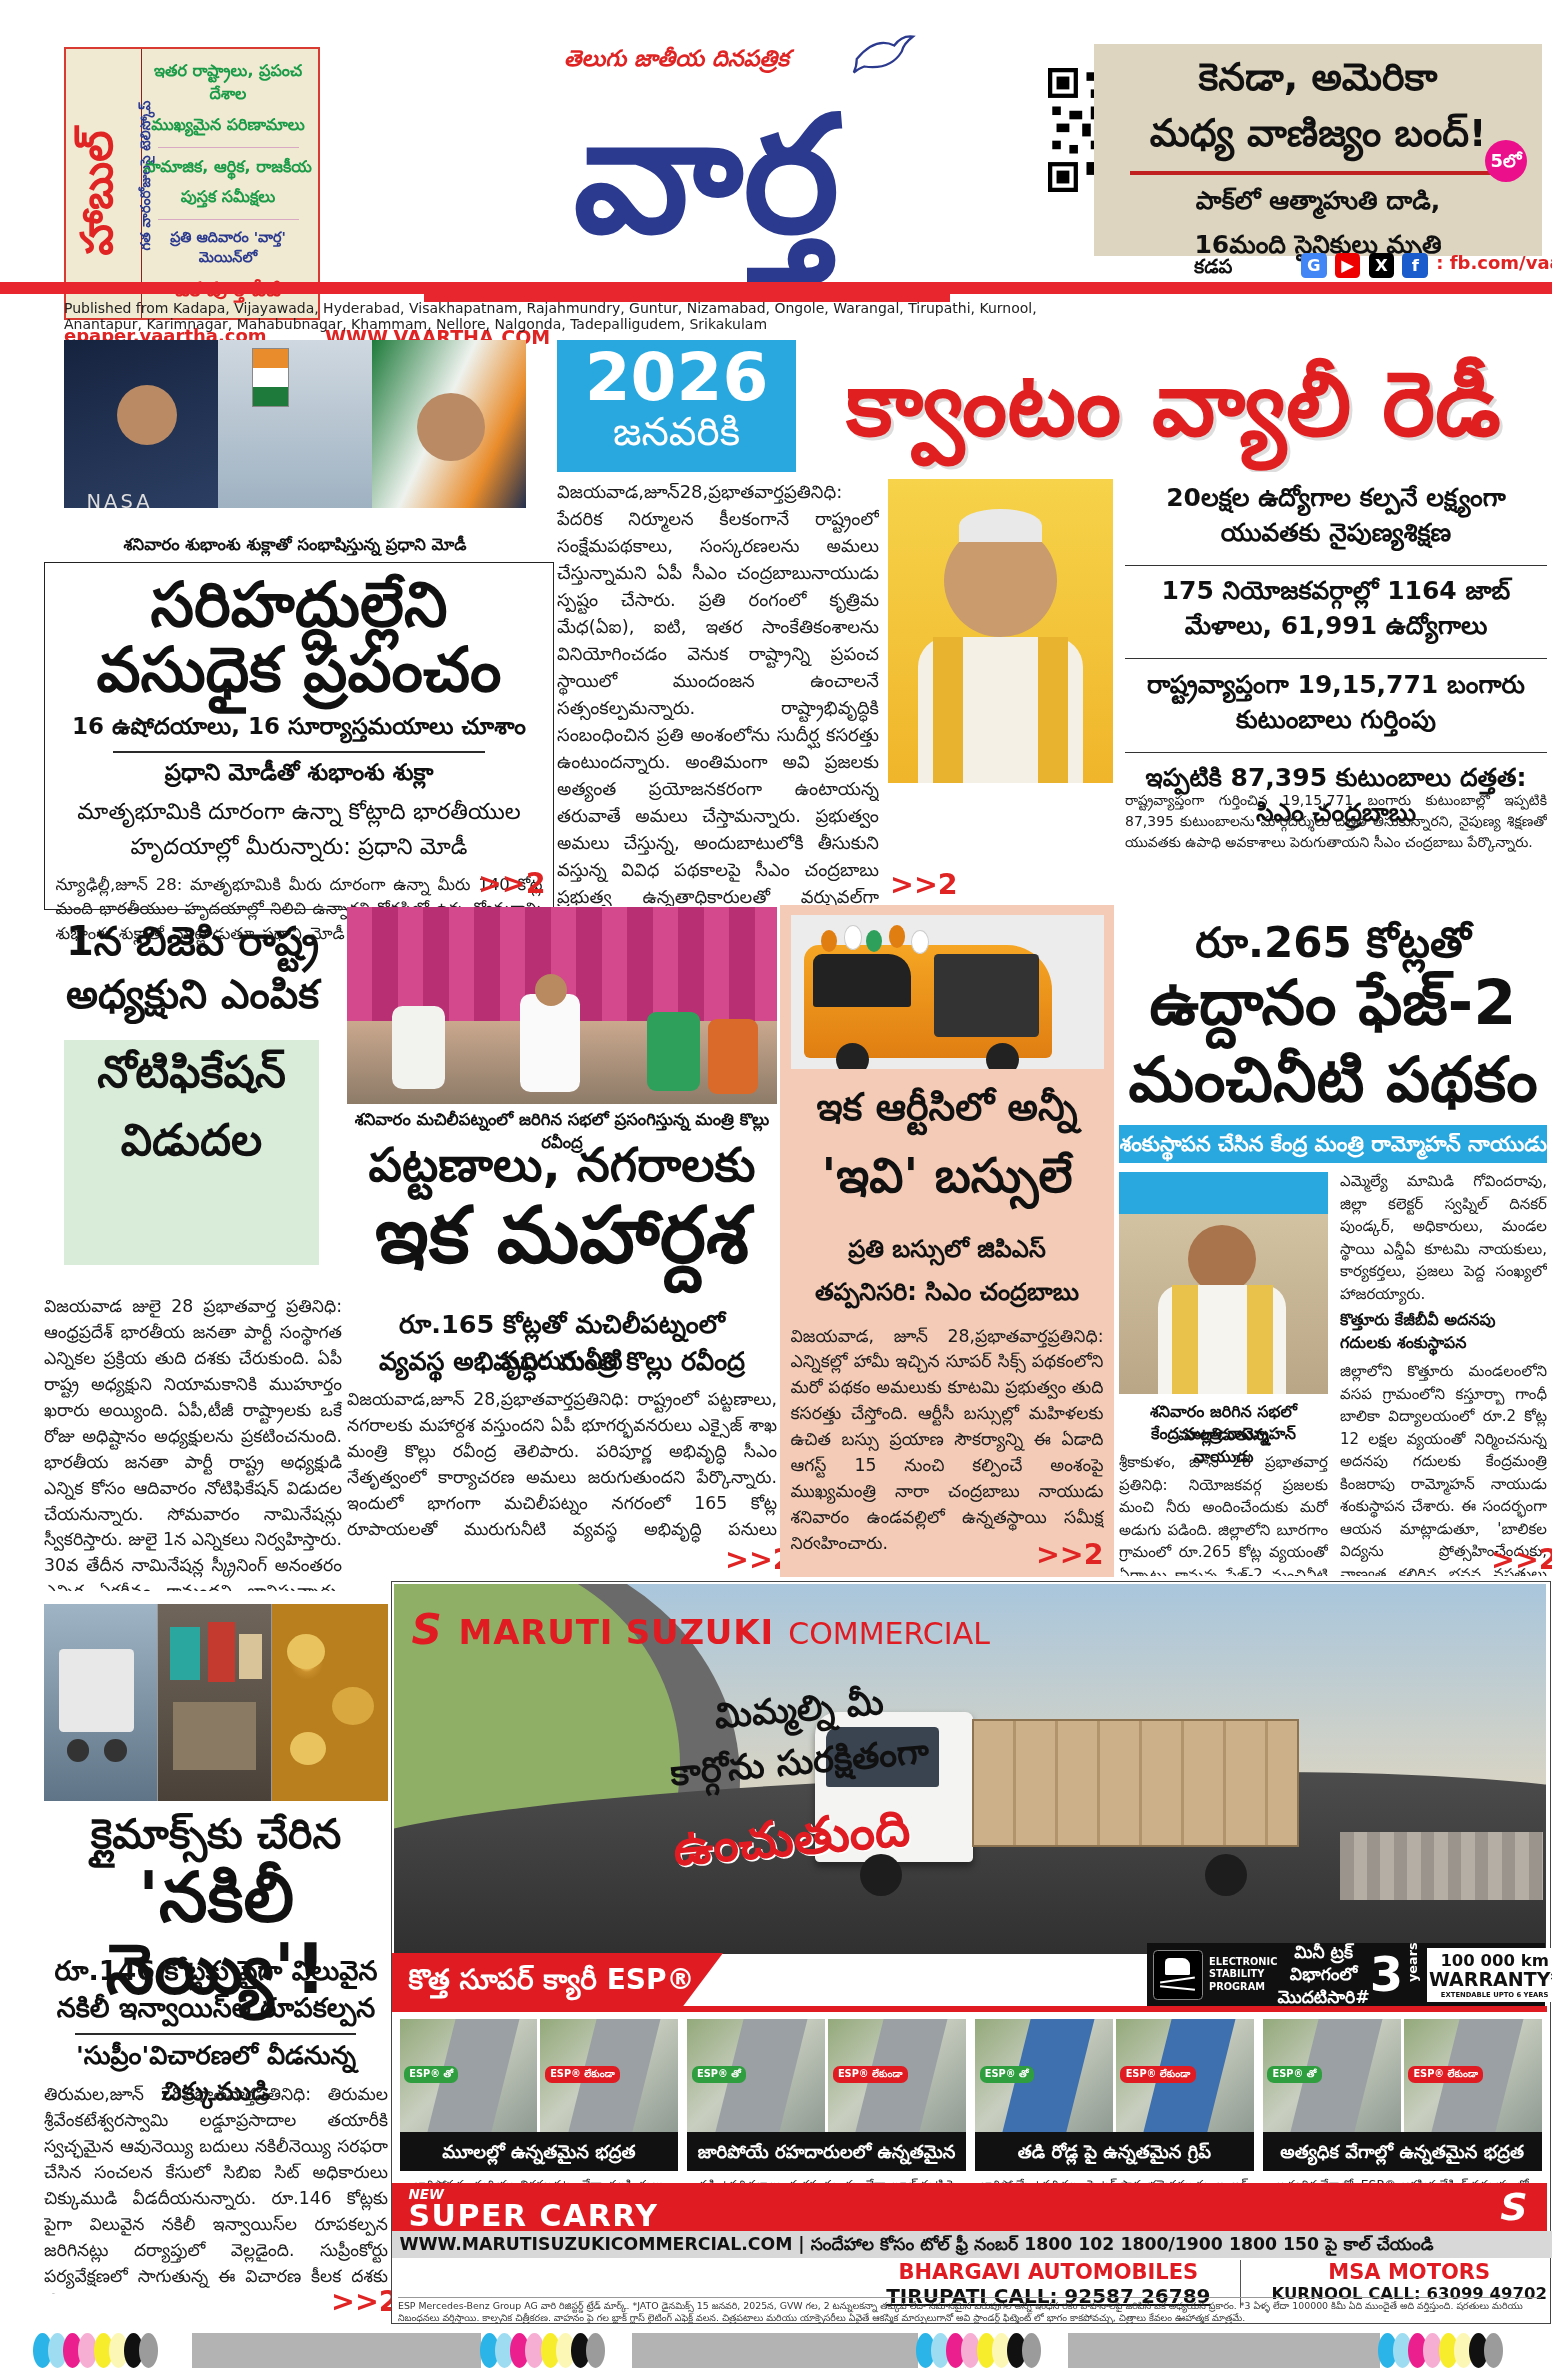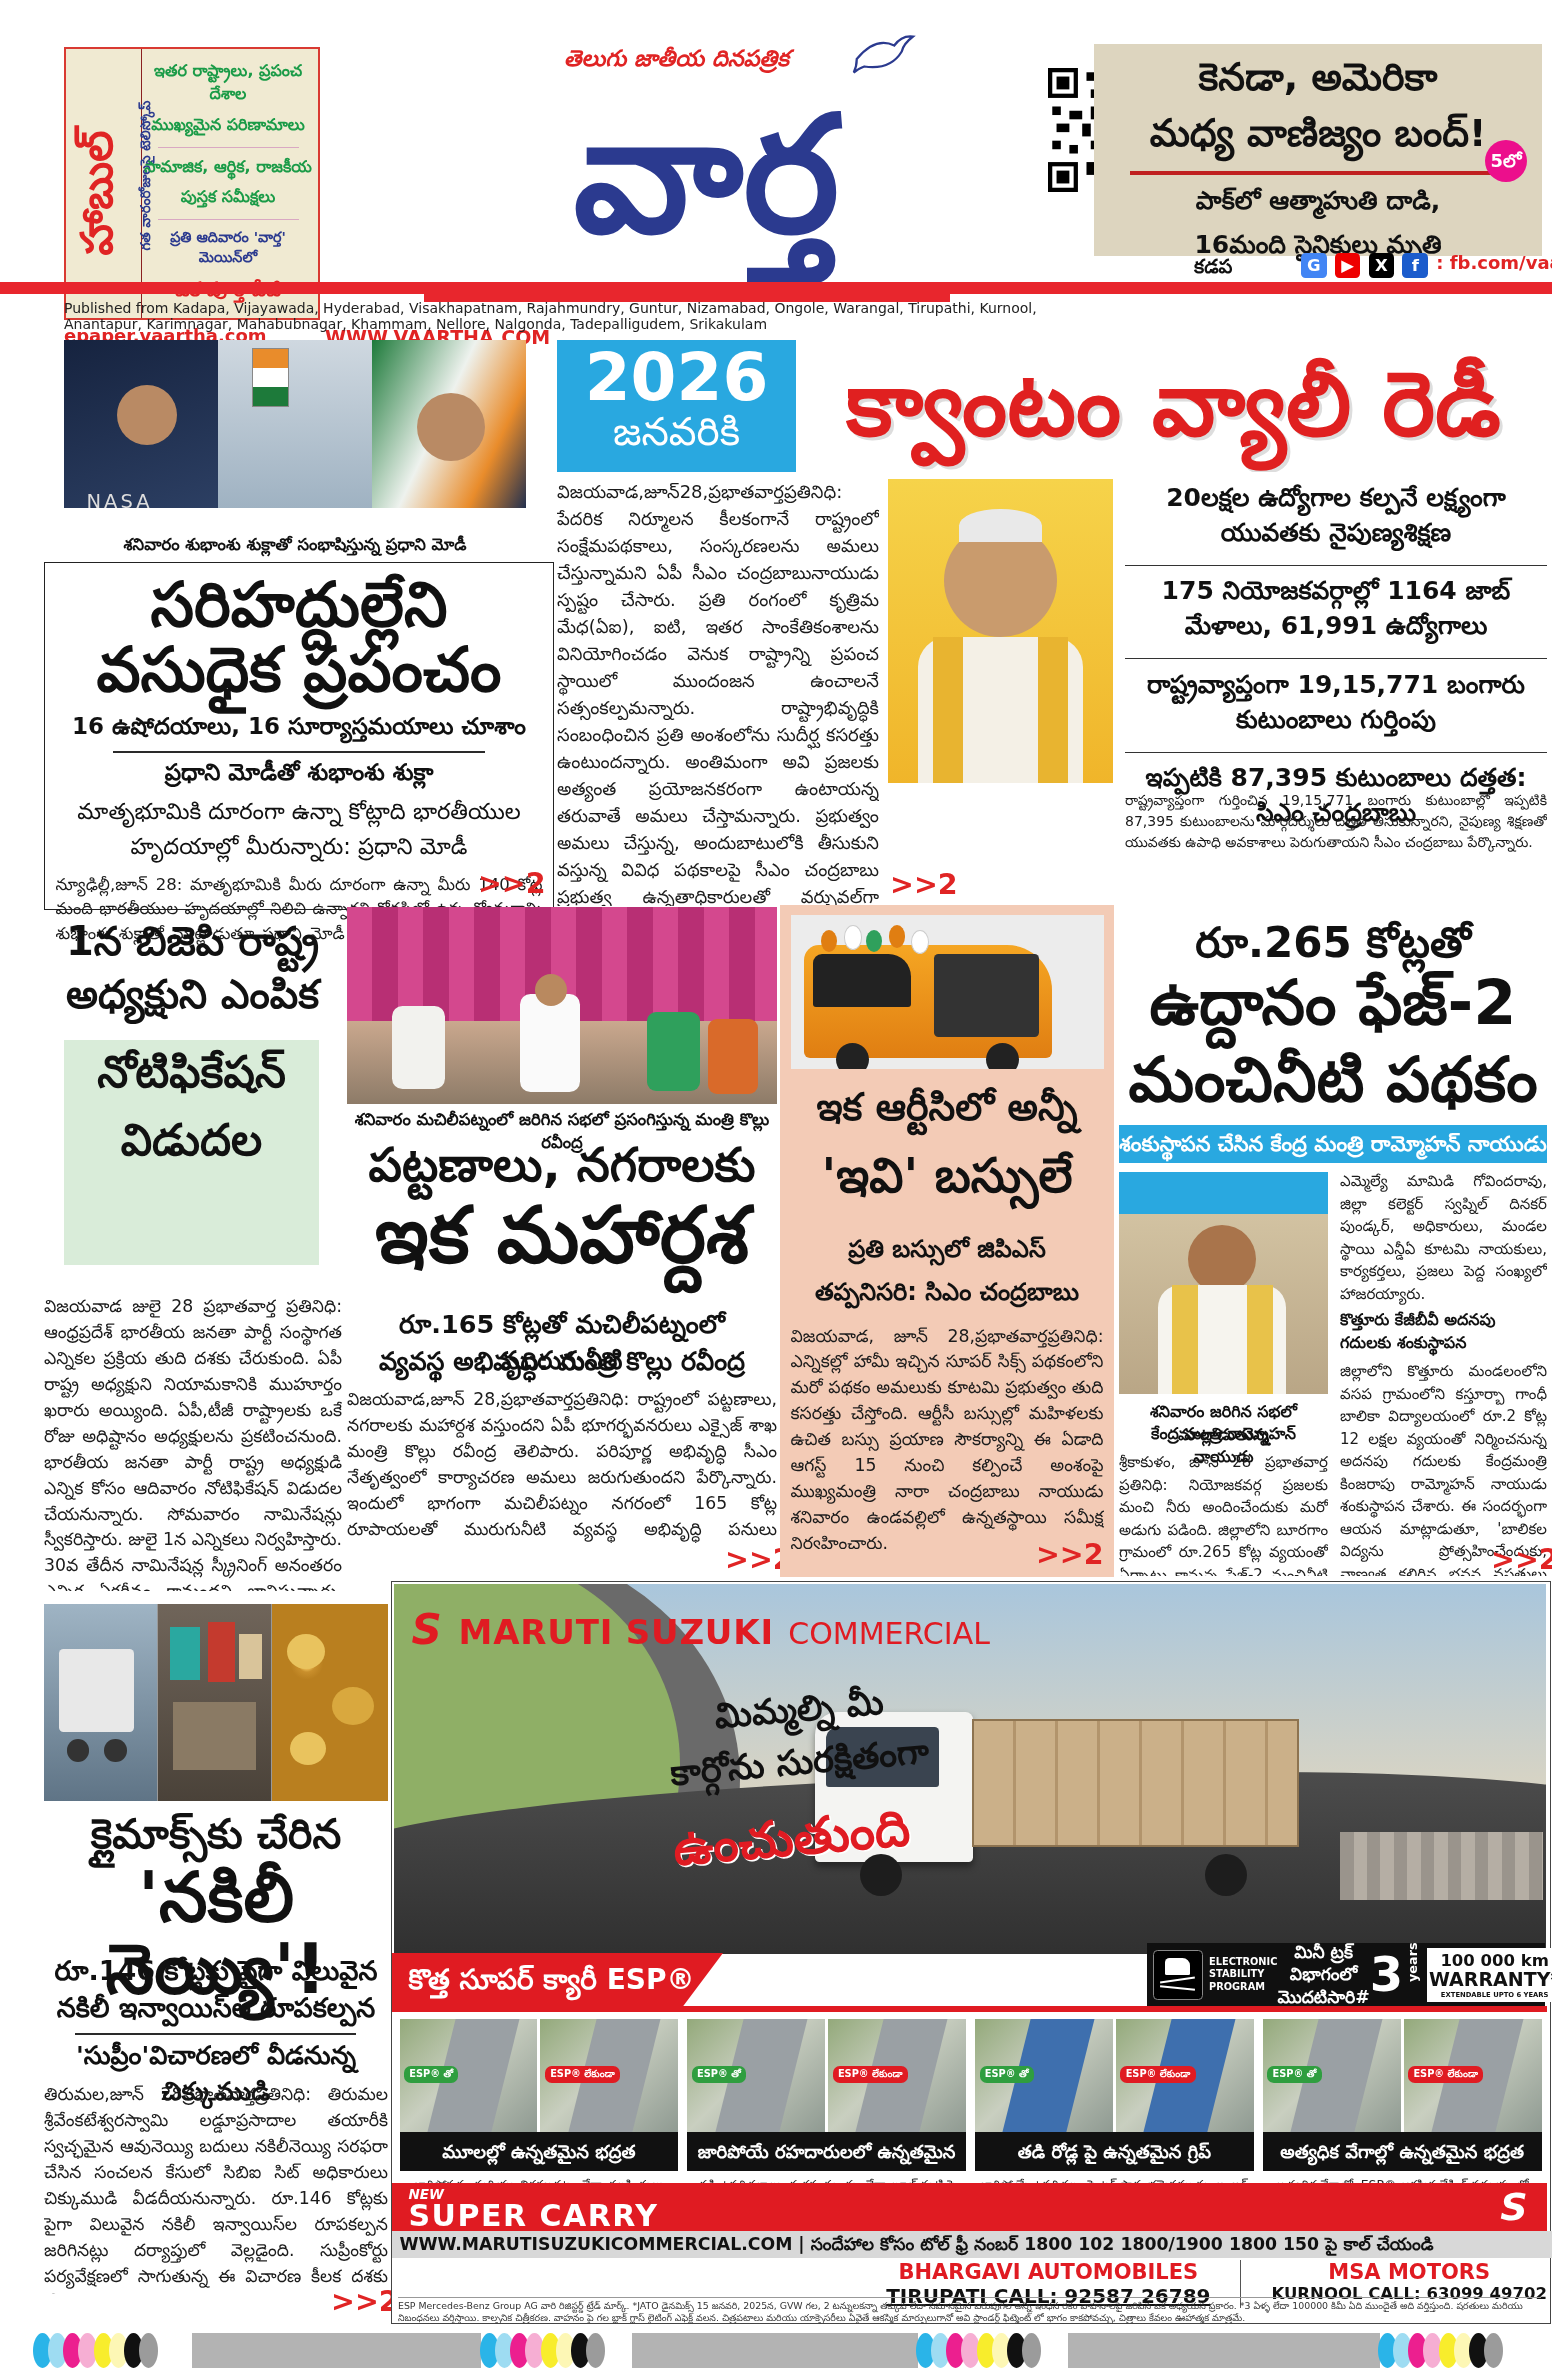--- a/index.html
+++ b/index.html
@@ -222,21 +222,21 @@
     <div class="c b" style="font-size:48px;margin-top:9px;">'ఇవి' బస్సులే</div>
     <div class="c b" style="font-size:24px;margin-top:19.5px;">ప్రతి బస్సులో జిపిఎస్</div>
     <div class="c b" style="font-size:24px;margin-top:9px;">తప్పనిసరి: సిఎం చంద్రబాబు</div>
     <div class="bodytxt clip" style="margin:12px 10.5px 0 10.5px;height:225px;">విజయవాడ, జూన్ 28,ప్రభాతవార్తప్రతినిధి: ఎన్నికల్లో హామీ ఇచ్చిన సూపర్ సిక్స్ పథకంలోని మరో పథకం అమలుకు కూటమి ప్రభుత్వం తుది కసరత్తు చేస్తోంది. ఆర్టీసీ బస్సుల్లో మహిళలకు ఉచిత బస్సు ప్రయాణ సౌకర్యాన్ని ఈ ఏడాది ఆగస్ట్ 15 నుంచి కల్పించే అంశంపై ముఖ్యమంత్రి నారా చంద్రబాబు నాయుడు శనివారం ఉండవల్లిలో ఉన్నతస్థాయి సమీక్ష నిర్వహించారు.</div>
     <div class="abs jump" style="right:10.5px;bottom:7.5px;">&gt;&gt;2</div>
   </div>
 
   <div class="abs c b" style="left:1119px;top:918px;width:428px;font-size:42px;">రూ.265 కోట్లతో</div>
   <div class="abs c b" style="left:1119px;top:972px;width:428px;font-size:62px;line-height:1.0;">ఉద్దానం ఫేజ్-2</div>
   <div class="abs c b" style="left:1119px;top:1049px;width:428px;font-size:62px;line-height:1.0;">మంచినీటి పథకం</div>
-  <div class="abs c b" style="left:1119px;top:1125px;width:428px;height:38px;background:#29a8e0;color:#fff;font-size:21px;line-height:38px;overflow:hidden;">శంకుస్థాపన చేసిన కేంద్ర మంత్రి రామ్మోహన్ నాయుడు</div>
+  <div class="abs c b" style="left:1119px;top:1125px;width:428px;height:38px;background:#29a8e0;color:#fff;font-size:21px;line-height:38px;overflow:hidden;text-align:right;">శంకుస్థాపన చేసిన కేంద్ర మంత్రి రామ్మోహన్ నాయుడు</div>
 
   <div class="abs clip" style="left:1119px;top:1172px;width:209px;height:222px;background:linear-gradient(180deg,#d8c9a8,#b9a686);">
     <div class="abs" style="left:0;top:0;width:100%;height:42px;background:#29a8e0;"></div>
     <div class="abs" style="left:69px;top:53px;width:68px;height:68px;border-radius:50%;background:#a9744b;"></div>
     <div class="abs" style="left:39px;top:113px;width:128px;height:110px;background:#f6f4ee;border-radius:22.5px 22.5px 0 0;"></div>
     <div class="abs" style="left:53px;top:113px;width:25.5px;height:110px;background:#e8c24a;"></div>
     <div class="abs" style="left:128px;top:113px;width:25.5px;height:110px;background:#e8c24a;"></div>
   </div>
   <div class="abs cap" style="left:1119px;top:1402px;width:209px;font-size:16px;">శనివారం జరిగిన సభలో మాట్లాడుతున్న</div>
   <div class="abs cap" style="left:1119px;top:1424px;width:209px;font-size:16px;">కేంద్ర మంత్రి రామ్మోహన్ నాయుడు</div>

